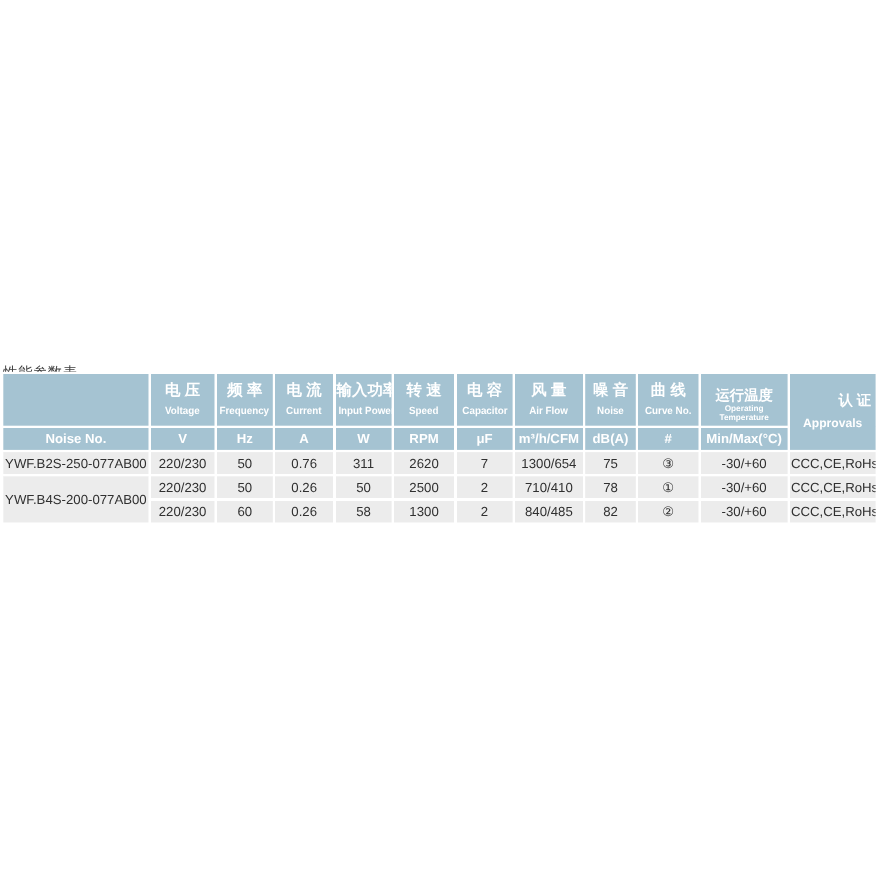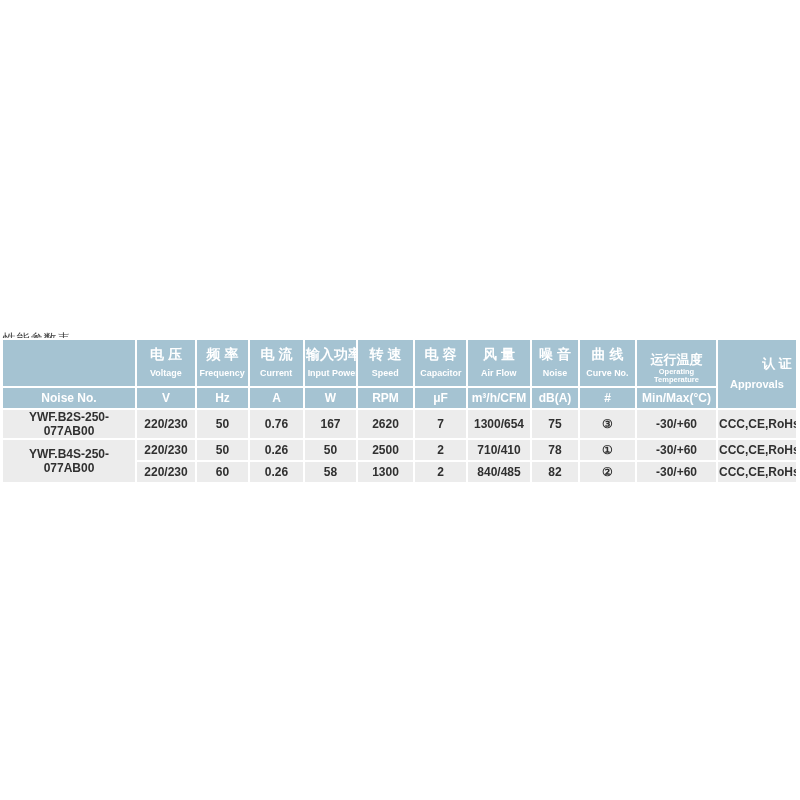--- a/index.html
+++ b/index.html
@@ -40,21 +40,21 @@
   td.op-temp .zh { font-size:13px;margin-top:12px; }
   td.op-temp .en { font-size:7.5px; white-space:normal; transform:none; line-height:1.1;text-align:center; }
 
   td.approvals-h .zh { font-size:13px; margin-bottom:3px;margin-left:40px; }
   td.approvals-h .en { font-size:11px; transform:none; }
 
   tr.data { height:22px; }
   tr.data td {
     background:var(--row-bg, #ececec);
     color:var(--body-text, #303030);
-    font-size:12px; font-weight:bold;
+    font-size:12px; font-weight:normal;
   }
   td.model-cell { font-size:12.5px; }
 </style>
 </head>
 <body>
 
 <div class="canvas">
 
   <div class="page-title">性能参数表</div>
 
@@ -135,32 +135,32 @@
       <td>dB(A)</td>
       <td>#</td>
       <td>Min/Max(°C)</td>
     </tr>
 
     <tr class="data">
       <td class="model-cell">YWF.B2S-250-077AB00</td>
       <td>220/230</td>
       <td>50</td>
       <td>0.76</td>
-      <td>167</td>
+      <td>311</td>
       <td>2620</td>
       <td>7</td>
       <td>1300/654</td>
       <td>75</td>
       <td>③</td>
       <td>-30/+60</td>
       <td>CCC,CE,RoHs</td>
     </tr>
 
     <tr class="data">
-      <td class="model-cell" rowspan="2">YWF.B4S-250-077AB00</td>
+      <td class="model-cell" rowspan="2">YWF.B4S-200-077AB00</td>
       <td>220/230</td>
       <td>50</td>
       <td>0.26</td>
       <td>50</td>
       <td>2500</td>
       <td>2</td>
       <td>710/410</td>
       <td>78</td>
       <td>①</td>
       <td>-30/+60</td>

